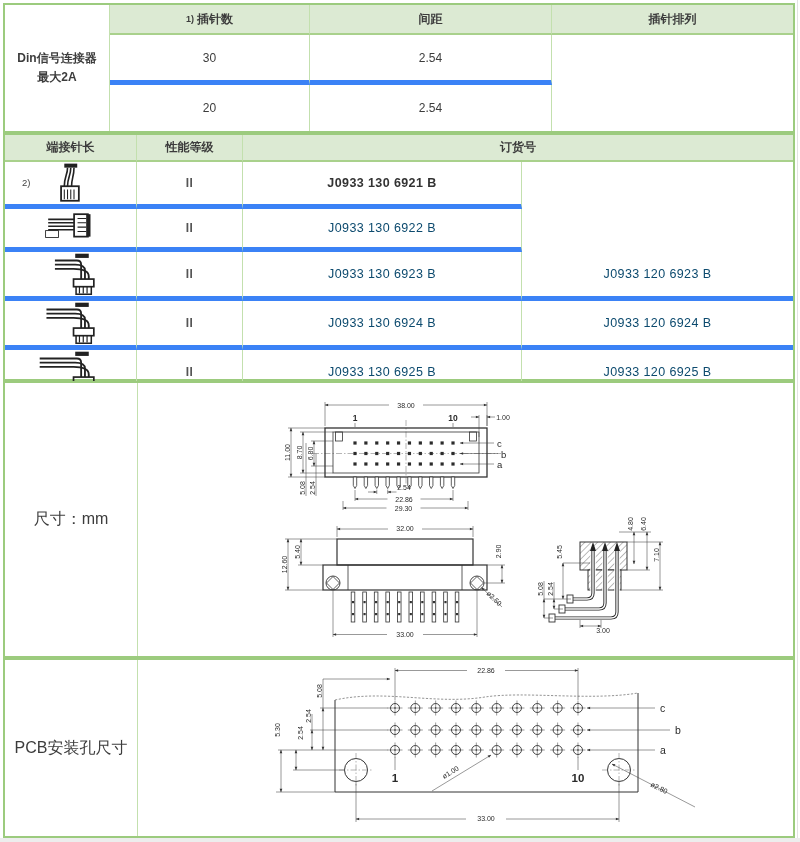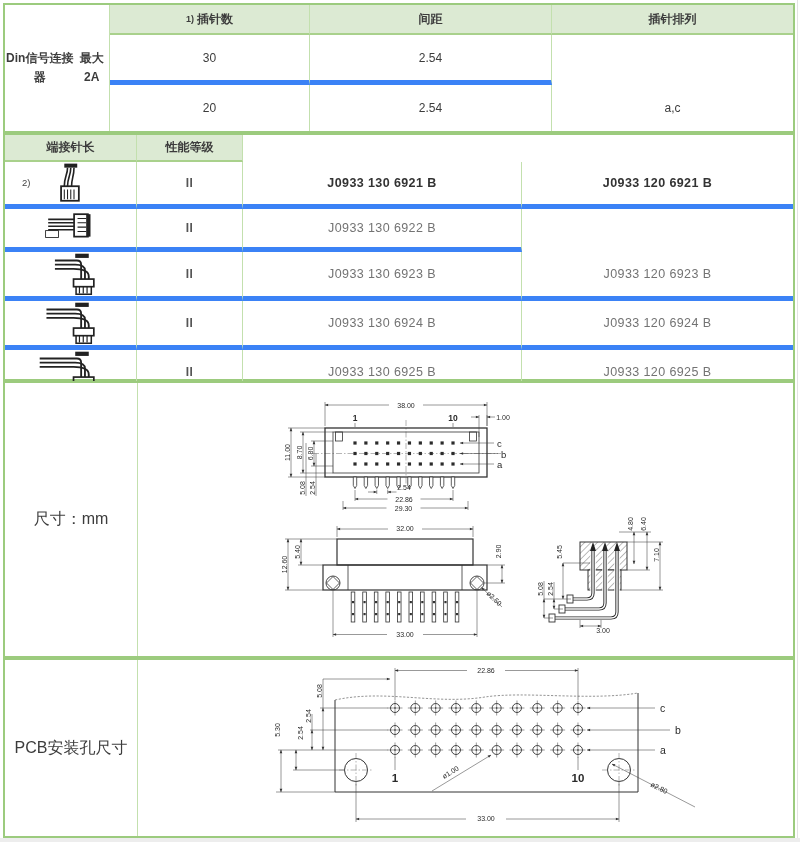--- a/index.html
+++ b/index.html
@@ -7,21 +7,21 @@
   .page{position:absolute;inset:0;background:#fff;overflow:hidden;}
   .tbl{position:absolute;display:grid;background:#fff;border:2px solid #9ccb7e;box-sizing:border-box;}
   .cell{display:flex;align-items:center;justify-content:center;font-size:12px;box-sizing:border-box;position:relative;text-align:center;}
   .br{border-right:1px solid #c3e0ae;}
   .bb{border-bottom:5px solid #3b82f6;}
   .hd{background:#dcead3;font-weight:bold;border-bottom:2px solid #a9d18c;}
   .product{font-weight:bold;line-height:1.55;}
   .small-note{font-size:9px;margin-right:3px;font-weight:bold;}
   .note2{position:absolute;left:17px;top:50%;transform:translateY(-58%);font-size:9.5px;color:#444;}
   .grade{font-size:12px;letter-spacing:.5px;color:#555;font-weight:bold;}
-  .ordernum{font-size:12.5px;letter-spacing:.4px;color:#737373;}
+  .ordernum{font-size:12.5px;letter-spacing:.4px;color:#0c4a6e;}
   .rowbold .ordernum{font-weight:bold;color:#333;}
   .sec-label{font-size:16px;color:#3c3c3c;}
   .dwg{position:absolute;}
   svg text{font-family:"Liberation Sans",sans-serif;fill:#2a2a2a;}
   .dt{font-size:7px;}
   .pn{font-size:8.5px;font-weight:bold;}
   .rl{font-size:9.5px;}
   .pn2{font-size:11.5px;font-weight:bold;}
   .rl2{font-size:10.5px;}
   .dl{stroke:#444;stroke-width:.55;fill:none;}
@@ -31,60 +31,57 @@
   .ik{stroke:#222;fill:none;}
   .edge-r{position:absolute;top:0;right:2px;width:1px;height:842px;background:#e3e3e3;}
   .edge-b{position:absolute;left:0;bottom:0;width:800px;height:4px;background:#ededed;}
 </style>
 </head>
 <body>
 
 <div class="page">
 
   <div class="tbl" style="left:3px;top:3px;width:792px;height:130px;grid-template-columns:105px 200px 242px 1fr;grid-template-rows:30px 50px 1fr;">
-    <div class="cell br product" style="grid-column:1;grid-row:1/4;flex-direction:row;">
+    <div class="cell br product" style="grid-column:1;grid-row:1/4;flex-direction:column;">
       <span>Din信号连接器</span>
       <span>最大2A</span>
     </div>
     <div class="cell br hd" style="grid-column:2;grid-row:1;">
       <span class="small-note">1)</span>
       <span>插针数</span>
     </div>
     <div class="cell hd" style="grid-column:4;grid-row:1;">插针排列</div>
     <div class="cell br hd" style="grid-column:3;grid-row:1;">间距</div>
 
     <div class="cell br bb" style="grid-column:2;grid-row:2;">30</div>
     <div class="cell br bb" style="grid-column:3;grid-row:2;">2.54</div>
 
     <div class="cell br" style="grid-column:2;grid-row:3;">20</div>
     <div class="cell br" style="grid-column:3;grid-row:3;">2.54</div>
-    <div class="cell" style="grid-column:4;grid-row:3;">a,c</div>
   </div>
 
   <div class="tbl" style="left:3px;top:133px;width:792px;height:248px;grid-template-columns:132px 106px 279px 1fr;grid-template-rows:27px repeat(5,1fr);">
     <div class="cell br hd" style="grid-column:2;grid-row:1;">性能等级</div>
     <div class="cell br hd" style="grid-column:1;grid-row:1;">端接针长</div>
+    <div class="cell hd" style="grid-column:3/5;grid-row:1;">订货号</div>
 
     <div class="cell br bb" style="grid-column:1;grid-row:2;">
       <span class="note2">2)</span>
       <svg height="42" viewBox="0 0 44 52">
         <rect x="14" y="2" width="16" height="5" fill="#222"></rect>
         <path class="ik" stroke-width="2" d="M18,7 C18,16 14,18 14,30"></path>
         <path class="ik" stroke-width="2" d="M22,7 C22,17 18,19 18,30"></path>
         <path class="ik" stroke-width="2" d="M26,7 C26,18 23,20 23,30"></path>
         <rect x="10" y="30" width="22" height="18" class="ik" stroke-width="2.2"></rect>
         <path class="ik" stroke-width="1.3" d="M14,34 V46 M18,34 V46 M22,34 V46 M26,34 V46"></path>
       </svg>
     </div>
     <div class="cell br bb grade rowbold" style="grid-column:2;grid-row:2;">II</div>
     <div class="cell br bb rowbold" style="grid-column:3;grid-row:2;">
         <span class="ordernum">J0933 130 6921 B</span>
-      </div>
-    <div class="cell bb rowbold" style="grid-column:4;grid-row:2;">
-        <span class="ordernum">J0933 120 6921 B</span>
       </div>
 
     <div class="cell br bb" style="grid-column:1;grid-row:3;">
       <svg height="38" viewBox="0 0 64 44">
         <path class="ik" stroke-width="1.8" d="M6,12 H36 M6,16 H36 M6,20 H36 M6,24 H36"></path>
         <rect x="36" y="6" width="16" height="26" class="ik" stroke-width="2"></rect>
         <path class="ik" stroke-width="1.2" d="M40,11 H50 M40,16 H50 M40,21 H50 M40,26 H50"></path>
         <rect x="50" y="6" width="5" height="26" fill="#222"></rect>
         <rect x="3" y="25" width="15" height="8" class="ik" stroke-width="1"></rect>
       </svg>

